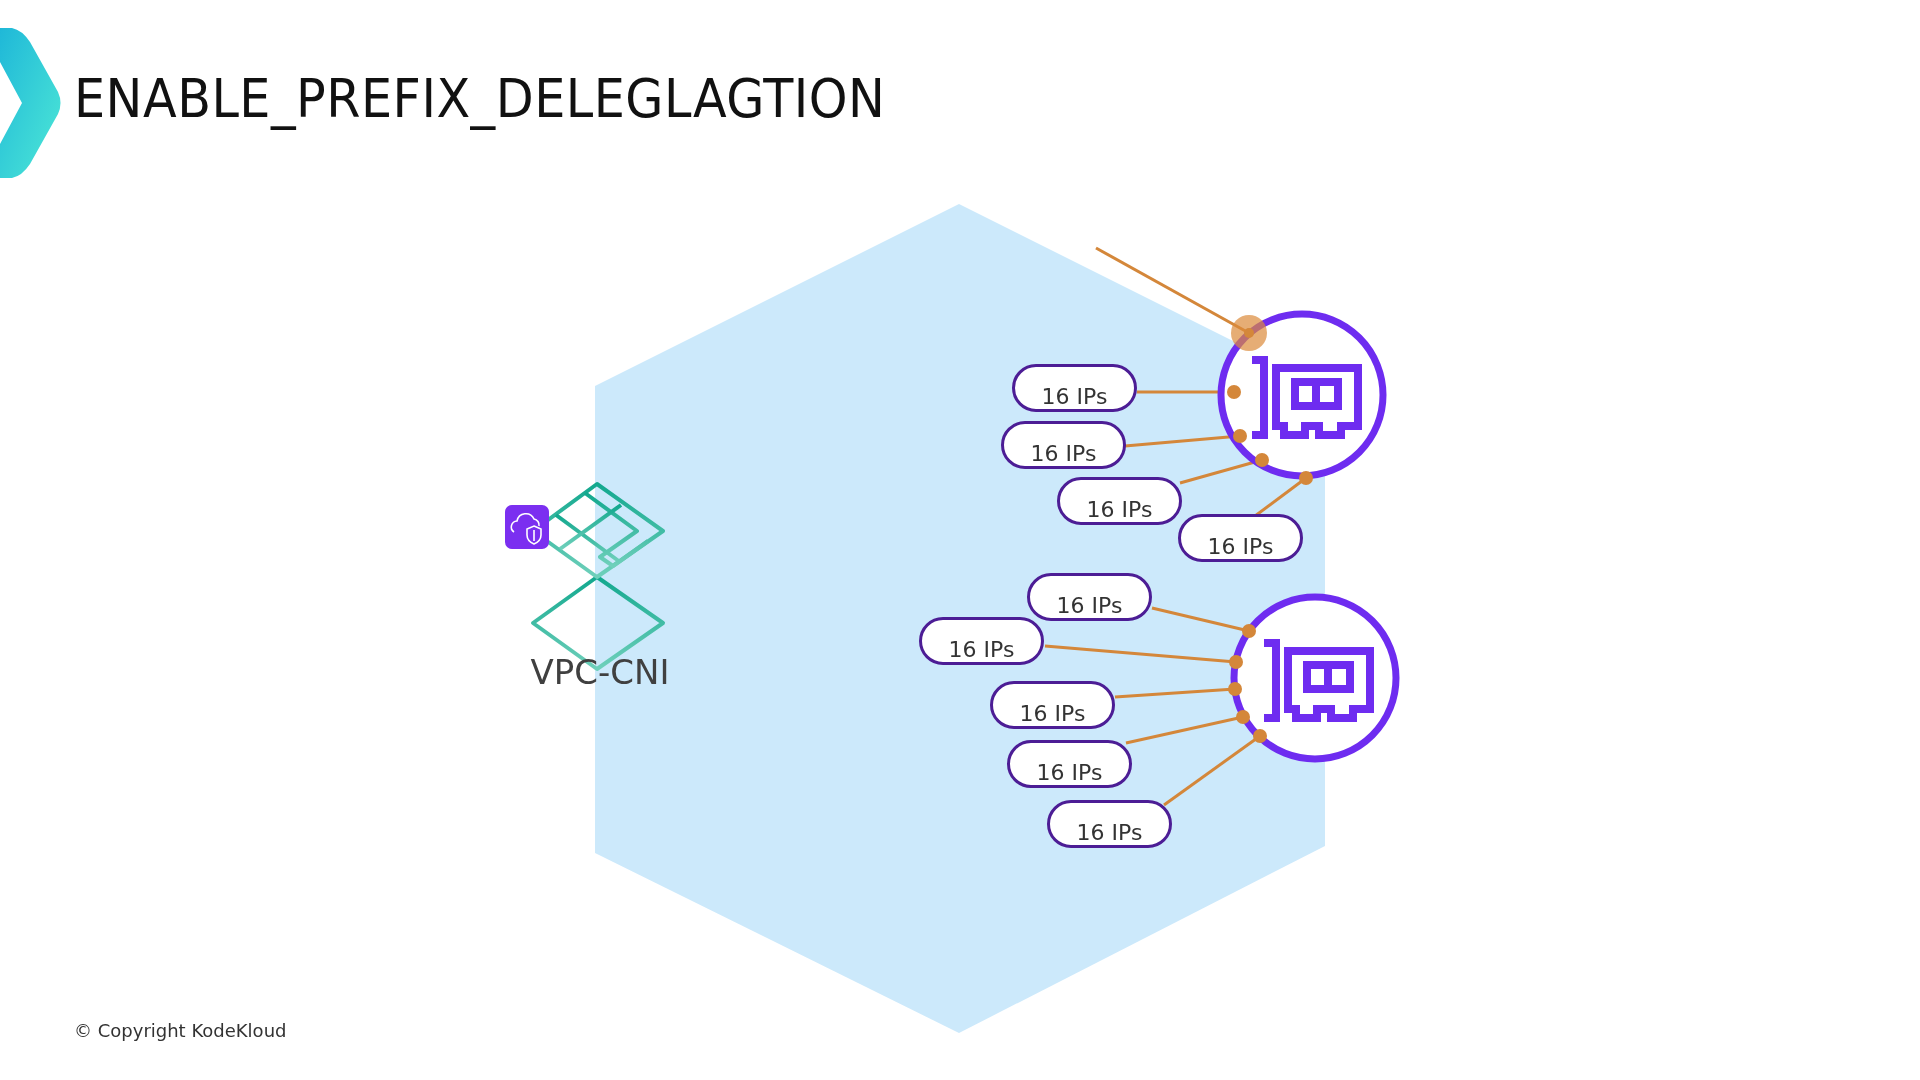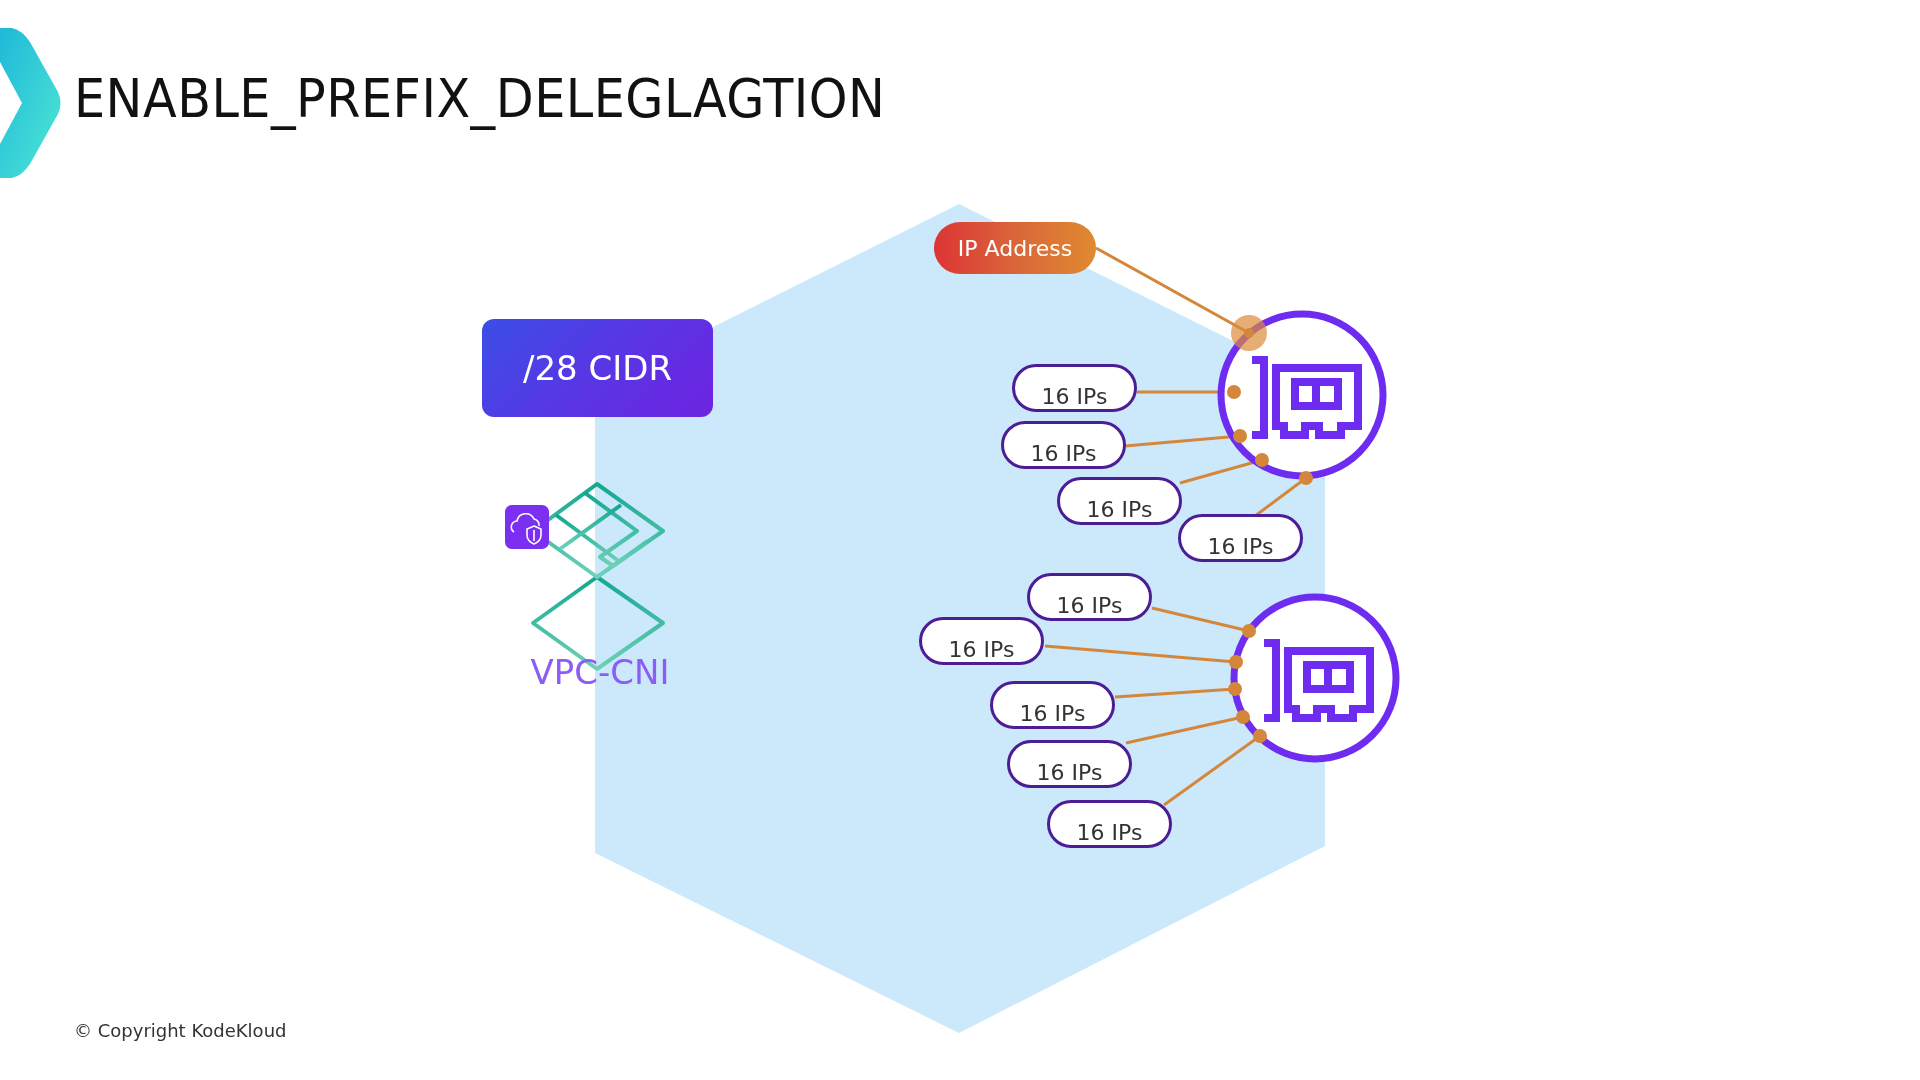--- a/index.html
+++ b/index.html
@@ -1,20 +1,20 @@
 <!DOCTYPE html>
 <html><head>
 <meta charset="utf-8">
 <style>
   html,body{margin:0;padding:0;}
   body{width:1920px;height:1080px;overflow:hidden;background:#ffffff;position:relative;font-family:"DejaVu Sans","Liberation Sans",sans-serif;}
   #stage{position:absolute;left:0;top:0;width:1736px;height:1080px;}
   .title{position:absolute;left:74px;top:68px;font-size:53px;color:#111;letter-spacing:0.5px;white-space:nowrap;font-family:"DejaVu Sans",sans-serif;transform:scaleX(0.93);transform-origin:left center;}
   .cidr{position:absolute;left:482px;top:319px;width:231px;height:98px;border-radius:12px;background:linear-gradient(135deg,#3b4ee6 0%,#5b34e4 55%,#6d24e0 100%);color:#fff;display:flex;align-items:center;justify-content:center;font-size:34px;}
-  .vpc-label{position:absolute;left:520px;top:652px;width:160px;text-align:center;font-size:34px;color:#8b5cf6;}
+  .vpc-label{position:absolute;left:520px;top:652px;width:160px;text-align:center;font-size:34px;color:#404040;}
   .ip-address{position:absolute;left:934px;top:222px;width:162px;height:52px;border-radius:26px;background:linear-gradient(90deg,#dc3434 0%,#d9663a 50%,#e08a30 100%);color:#fff;display:flex;align-items:center;justify-content:center;font-size:22px;}
   .pill{position:absolute;width:119px;height:42px;border:3px solid #4c1d95;border-radius:24px;background:#fff;color:#333;display:flex;align-items:flex-end;justify-content:center;font-size:22px;box-sizing:content-box;}
   .copyright{position:absolute;left:44px;top:1020px;font-size:18px;color:#333;margin-left:30px;}
 </style>
 </head>
 <body>
 
 <div id="stage">
   <svg width="1920" height="1080" style="position:absolute;left:0;top:0">
     <defs>
@@ -87,28 +87,22 @@
       <circle cx="1249" cy="631" r="7" fill="#d4873a"></circle>
       <circle cx="1236" cy="662" r="7" fill="#d4873a"></circle>
       <circle cx="1235" cy="689" r="7" fill="#d4873a"></circle>
       <circle cx="1243" cy="717" r="7" fill="#d4873a"></circle>
       <circle cx="1260" cy="736" r="7" fill="#d4873a"></circle>
     </g>
   </svg>
 
   <div class="title">ENABLE_PREFIX_DELEGLAGTION</div>
 
-  <div class="cidr">
-    <span>/28 CIDR</span>
-  </div>
   <div class="vpc-label">VPC-CNI</div>
 
-  <div class="ip-address">
-    <span>IP Address</span>
-  </div>
 
   <div class="pill" style="left:1012px;top:364px">
       <span>16 IPs</span>
     </div>
   <div class="pill" style="left:1001px;top:421px">
       <span>16 IPs</span>
     </div>
   <div class="pill" style="left:1057px;top:477px">
       <span>16 IPs</span>
     </div>

